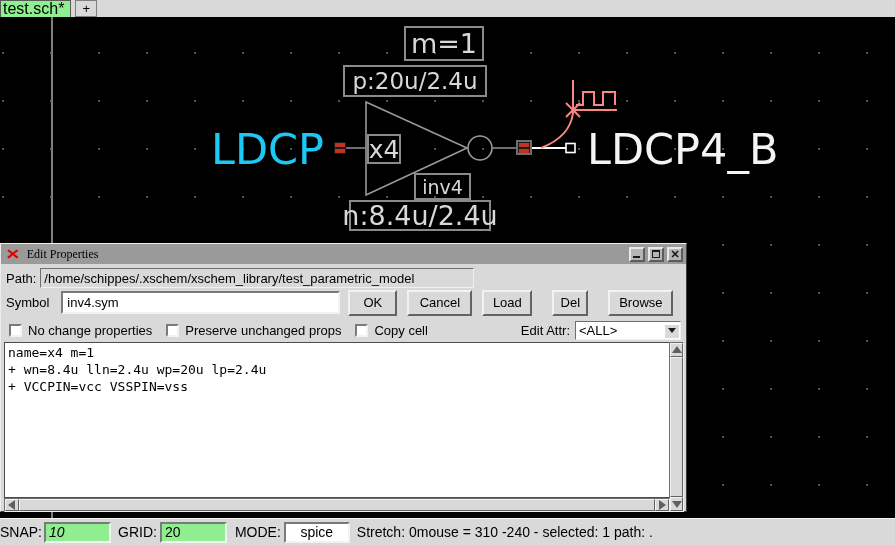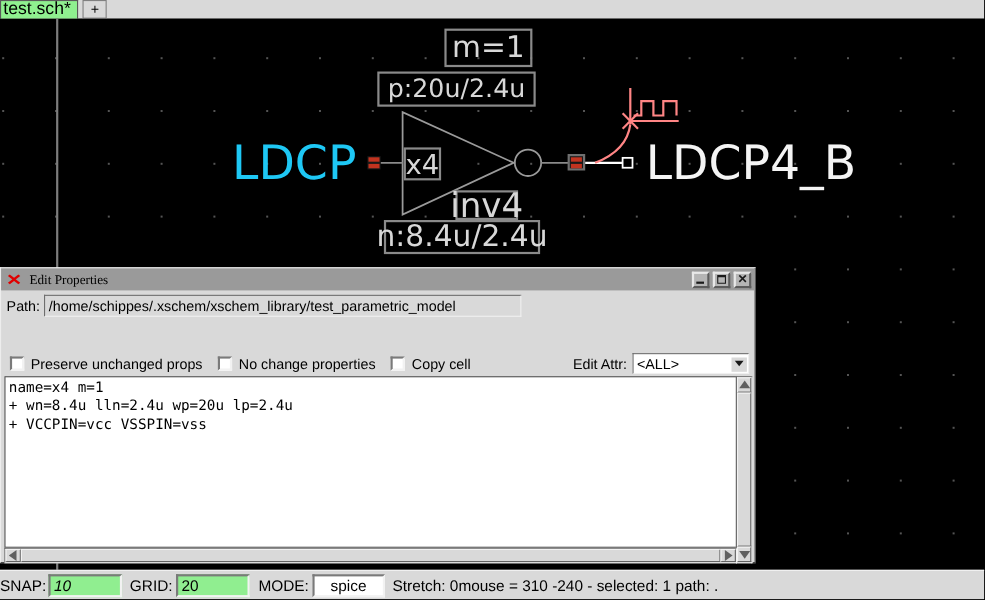--- a/index.html
+++ b/index.html
@@ -16,21 +16,21 @@
     background-image:radial-gradient(circle at 1px 1px,#545454 0.9px,transparent 1.2px);
     background-size:48px 48px; background-position:2px -13px; }
   .axis-line { position:absolute; left:51px; top:0; width:2px; height:501px; background:#7d7d7d; }
   .canvas svg { position:absolute; left:0; top:0; }
 
   .sym-label { position:absolute; border:2px solid #8a8a8a; color:#d8d8d8; font-family:"DejaVu Sans",sans-serif;
     display:flex; align-items:center; justify-content:center; background:transparent; }
   .lbl-m  { left:404px; top:9px;   width:80px;  height:35px; font-size:27px; }
   .lbl-p  { left:343px; top:48px;  width:144px; height:32px; font-size:23px; }
   .lbl-x4 { left:367px; top:117px; width:34px;  height:30px; font-size:25px; }
-  .lbl-inv{ left:414px; top:156px; width:57px;  height:27px; font-size:31px; }
+  .lbl-inv{ left:414px; top:156px; width:57px;  height:27px; font-size:19px; }
   .lbl-n  { left:349px; top:183px; width:142px; height:31px; font-size:27px; }
 
   .net-in  { position:absolute; left:211px; top:112px; color:#1ec8f5; font-family:"DejaVu Sans",sans-serif; font-size:43px; line-height:40px; }
   .net-out { position:absolute; left:587px; top:112px; color:#f4f4f4; font-family:"DejaVu Sans",sans-serif; font-size:43px; line-height:40px; }
 
   
   .dialog { position:absolute; left:138px; top:243px; width:687px; height:269px; background:#d9d9d9;
     border:1px solid; border-color:#ededed #3c3c3c #3c3c3c #ededed; font-size:13px; color:#000; }
   .titlebar { position:absolute; left:0; top:0; width:100%; height:20px; background:#9a9a9a; display:flex; align-items:center; padding:0 3px; }
   .tb-logo { color:#e00000; font-weight:900; font-size:14px; line-height:14px; margin:0 8px 0 3px; transform:scaleX(1.25); }
@@ -163,29 +163,38 @@
         <span class="winbtn">
             <span class="glyph-close">✕</span>
           </span>
       </div>
 
       <div class="row-path">
         <span>Path:</span>
         <span class="path-field">/home/schippes/.xschem/xschem_library/test_parametric_model</span>
       </div>
 
+      <div class="row-symbol">
+        <span>Symbol</span>
+        <input class="sym-entry" value="inv4.sym" style="">
+        <button class="tkbtn btn-ok">OK</button>
+        <button class="tkbtn btn-cancel">Cancel</button>
+        <button class="tkbtn btn-load">Load</button>
+        <button class="tkbtn btn-del">Del</button>
+        <button class="tkbtn btn-browse">Browse</button>
+      </div>
 
       <div class="row-opts">
         <span class="cbgroup">
           <span class="checkbox"></span>
-          <span>Preserve unchanged props</span>
+          <span>No change properties</span>
         </span>
         <span class="cbgroup">
           <span class="checkbox"></span>
-          <span>No change properties</span>
+          <span>Preserve unchanged props</span>
         </span>
         <span class="cbgroup">
           <span class="checkbox"></span>
           <span>Copy cell</span>
         </span>
         <span class="editattr">
           <span>Edit Attr:</span>
           <span class="combo">
             <span>&lt;ALL&gt;</span>
             <span class="combo-arrow"></span>

